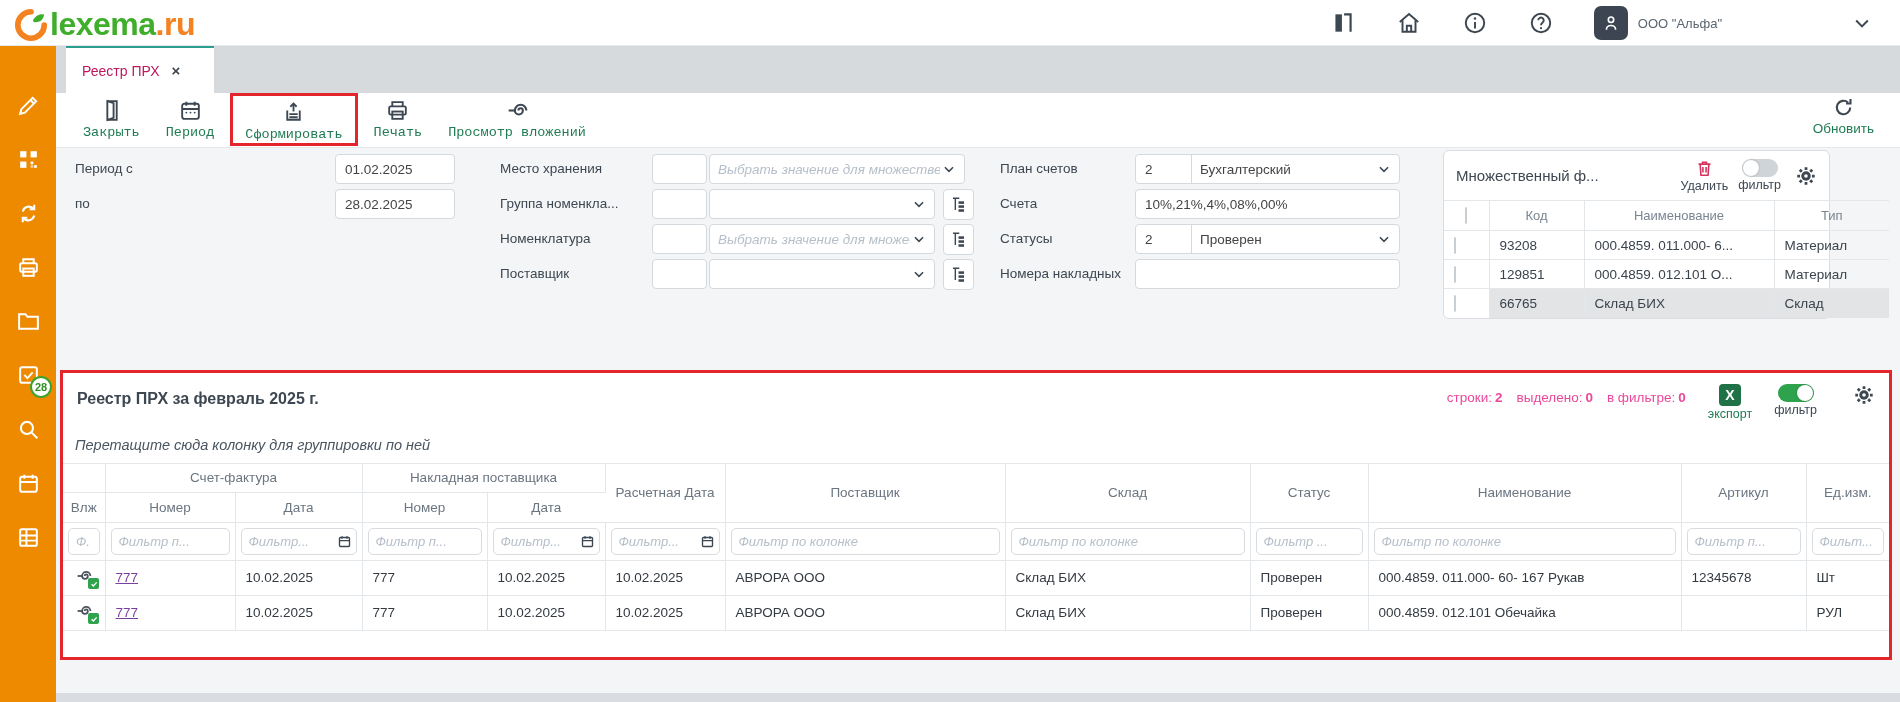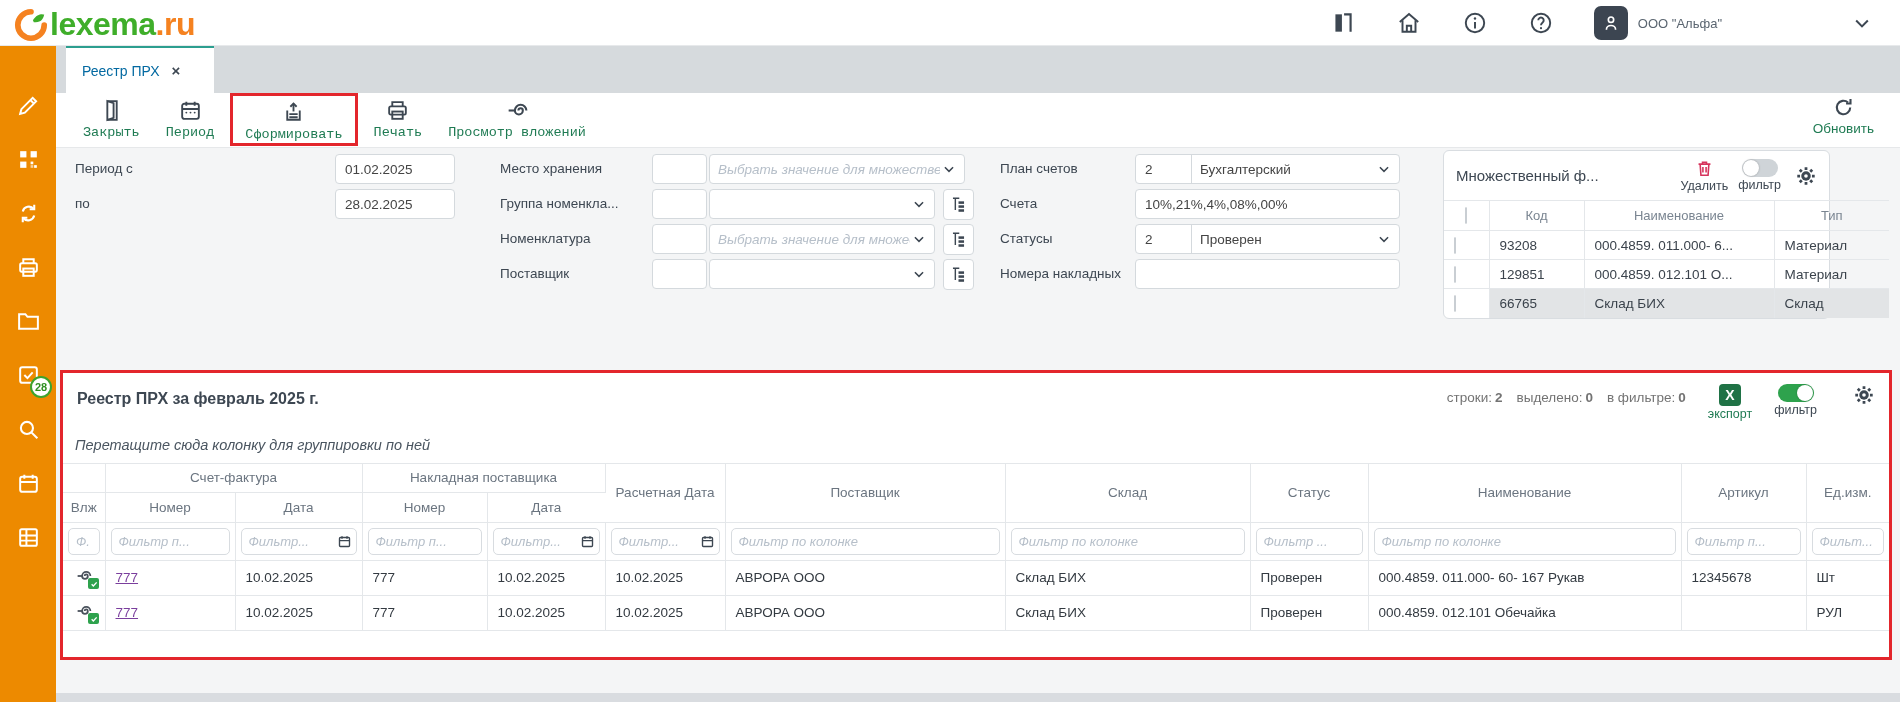--- a/index.html
+++ b/index.html
@@ -22,21 +22,21 @@
 
   
   .sidebar { position:absolute; left:0; top:46px; width:56px; height:656px; background:#ED8A00; z-index:6; }
   .side-item { position:relative; width:56px; height:54px; display:flex; align-items:center; justify-content:center; color:#fff; cursor:pointer; }
   .side-item svg { width:25px; height:25px; }
   .side-badge { position:absolute; right:4px; bottom:4px; min-width:22px; height:22px; border-radius:50%; background:#fff; border:2px solid #3EA32D; color:#2f8f22; font-size:11px; font-weight:bold; display:flex; align-items:center; justify-content:center; }
 
   
   .tabbar { position:absolute; left:56px; top:46px; width:1844px; height:47px; background:#D6DADD; }
   .tab { position:absolute; left:10px; top:0; height:47px; width:148px; background:#fff; display:flex; align-items:center; padding:0 16px; border-top:2px solid #2c9e8f; }
-  .tab-label { font-size:14px; color:#0369a1; }
+  .tab-label { font-size:14px; color:#be185d; }
   .tab-close { margin-left:12px; font-size:15px; font-weight:bold; color:#3D4752; cursor:pointer; line-height:1; }
 
   
   .toolbar { position:absolute; left:56px; top:93px; width:1844px; height:55px; background:#fff; border-bottom:1px solid #e6e8ea; }
   .tb-row { display:flex; align-items:flex-start; padding:5px 0 0 14px; }
   .tb-btn { display:flex; flex-direction:column; align-items:center; padding:0 13px; cursor:pointer;font-family:Liberation Mono, monospace; }
   .tb-btn svg { width:25px; height:25px; color:#3D4752; }
   .tb-label { font-size:13.5px; color:#1F7B53; margin-top:2px; white-space:nowrap; }
   .hl-box { border:3px solid #E3262C; margin:-5px 3px 0 3px; padding:4px 8px 1px 8px; }
   .hl-box .tb-btn { padding:0 4px; }
@@ -72,21 +72,21 @@
   .mf-table th { font-size:13px; font-weight:normal; color:#7a8591; border-top:1px solid #E4E7EA; border-right:1px solid #E4E7EA; height:30px; }
   .mf-table td { font-size:13.5px; color:#3b434c; border-top:1px solid #E4E7EA; border-right:1px solid #E4E7EA; height:29px; padding:0 10px; white-space:nowrap; overflow:hidden; }
   .mf-table th:last-child, .mf-table td:last-child { border-right:none; }
   .mf-table tr.sel td.g { background:#E2E4E6; }
   .cbx { width:16px; height:16px; border:1px solid #c9ced3; border-radius:4px; background:#fbfcfc; margin:0 auto; cursor:pointer; }
 
   
   .registry { position:absolute; left:4px; top:222px; width:1832px; height:290px; background:#fff; border:3px solid #E3262C; }
   .reg-head { display:flex; align-items:flex-start; padding:11px 14px 0 14px; }
   .reg-title { font-size:16px; font-weight:bold; color:#3D4752; flex:1; padding-top:6px; }
-  .reg-stats { display:flex; align-items:center; font-size:13.5px; color:#737373; gap:14px; padding-top:6px; margin-right:22px; }
+  .reg-stats { display:flex; align-items:center; font-size:13.5px; color:#ec4899; gap:14px; padding-top:6px; margin-right:22px; }
   .reg-stats b { margin-left:3px; }
   .reg-act { display:flex; flex-direction:column; align-items:center; margin-right:22px; cursor:pointer; }
   .reg-act .cap { font-size:12.5px; margin-top:1px; color:#3D4752; }
   .reg-act .cap.green { color:#1F7B53; }
   .xls { width:22px; height:22px; background:#1F7246; border-radius:4px; color:#fff; font-weight:bold; font-size:14px; display:flex; align-items:center; justify-content:center; }
   .group-hint { font-size:14.5px; font-style:italic; color:#4a5560; padding:16px 0 10px 12px; border-bottom:1px solid #E4E7EA; }
   .grid { width:1826px; border-collapse:collapse; table-layout:fixed; }
   .grid th { font-weight:normal; font-size:13.5px; color:#6b7580; border-right:1px solid #E4E7EA; border-bottom:1px solid #E4E7EA; background:#fff; padding:2px 4px; }
   .grid th.grp { height:28px; }
   .grid th.sub { height:30px; }

